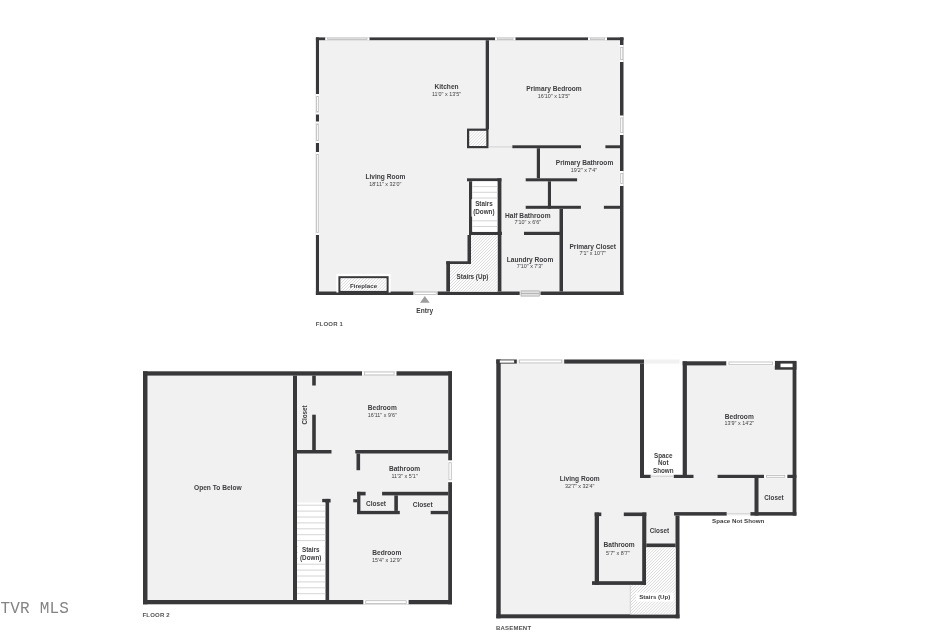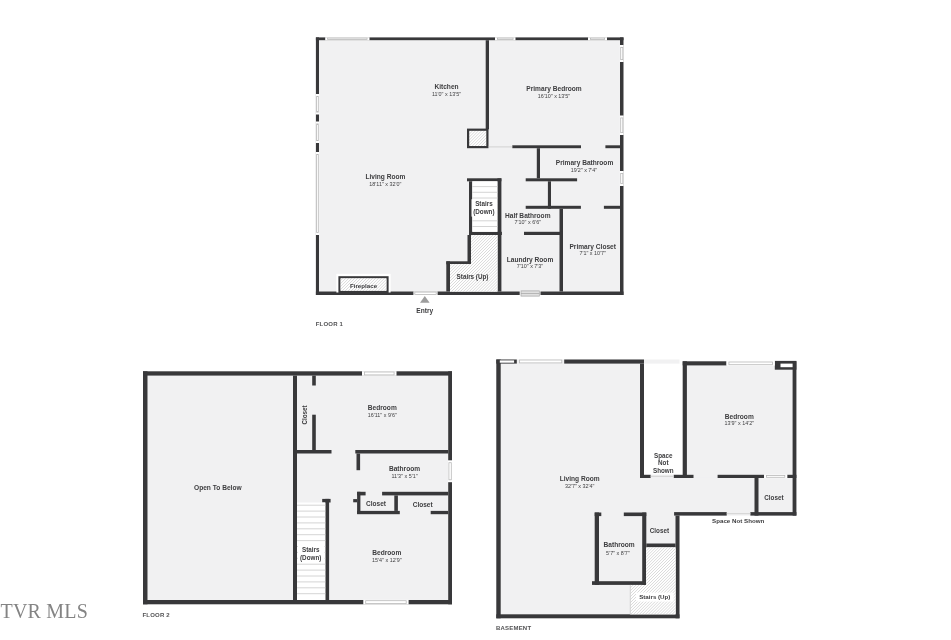--- a/index.html
+++ b/index.html
@@ -1,16 +1,16 @@
 <!DOCTYPE html>
 <html><head><meta charset="utf-8">
 <style>
 html,body{margin:0;padding:0;background:#ffffff;width:951px;height:640px;overflow:hidden}
 svg{display:block;font-family:"Liberation Sans",sans-serif}
-.wm{position:absolute;left:0.5px;top:600px;font-family:Liberation Serif, serif;font-size:20px;color:#848484;letter-spacing:0.2px}
+.wm{position:absolute;left:0.5px;top:600px;font-family:Liberation Mono, monospace;font-size:16px;color:#848484;letter-spacing:0.2px}
 </style></head>
 <body>
 <div style="position:relative;width:951px;height:640px;transform:translateZ(0)">
 <svg width="951" height="640" viewBox="0 0 951 640">
 <defs>
 <pattern id="ht" width="2.1" height="2.1" patternUnits="userSpaceOnUse" patternTransform="rotate(45)">
 <rect width="2.1" height="2.1" fill="#ffffff"></rect>
 <line x1="0" y1="0" x2="0" y2="2.1" stroke="#bdbdbd" stroke-width="0.8"></line>
 </pattern>
 </defs>

